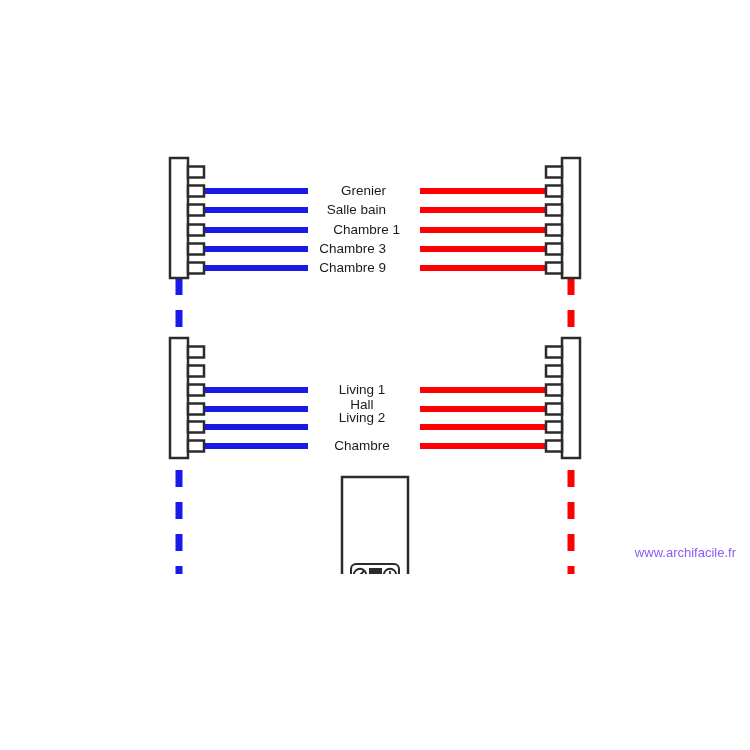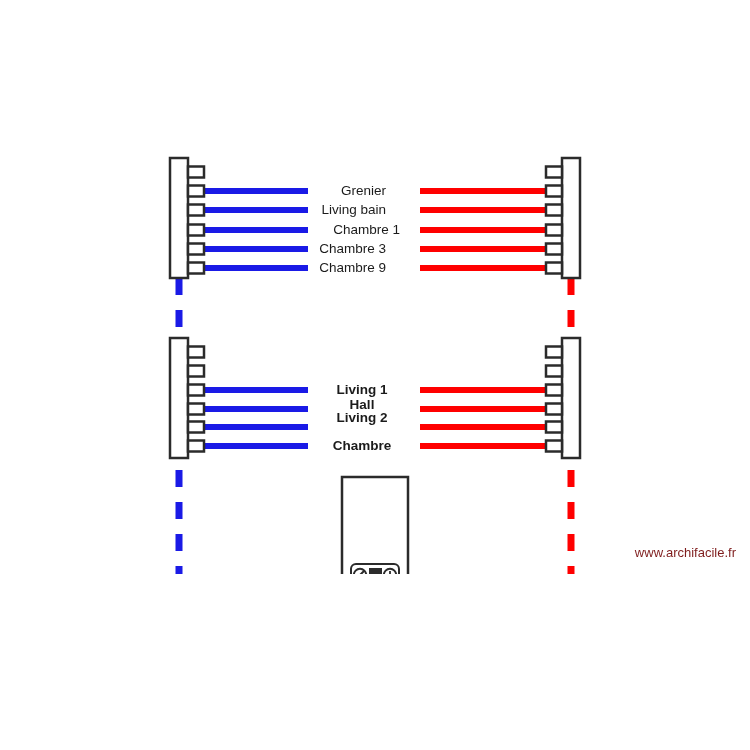--- a/index.html
+++ b/index.html
@@ -31,28 +31,27 @@
     white-space: nowrap;
     line-height: 1;
   }
   .label-right {
     text-align: right;
     transform: translateY(-50%);
   }
   .label-center {
     text-align: left;
     transform: translate(-50%, -50%);
-    font-weight: bold;
   }
   .watermark {
     position: absolute;
     right: 14px;
     bottom: 14px;
     font-size: 13px;
-    color: #7f1d1d;
+    color: #8b5cf6;
     white-space: nowrap;
   }
 </style>
 </head>
 <body>
 
 <div id="canvas">
 
   <svg class="svg-layer" id="draw" viewBox="0 0 750 750">
       <polyline points="179,278 179,588 342,588" fill="none" stroke="#1a1ae6" stroke-width="7" stroke-dasharray="17 15" stroke-linecap="butt"></polyline>
@@ -111,21 +110,21 @@
       <rect x="369" y="577" width="3.4" height="3.4" fill="#2b2b2b"></rect>
       <rect x="374" y="577" width="3.4" height="3.4" fill="#2b2b2b"></rect>
       <rect x="379" y="577" width="3.4" height="3.4" fill="#2b2b2b"></rect>
       <circle cx="390" cy="575" r="6.2" fill="none" stroke="#2b2b2b" stroke-width="2"></circle>
       <line x1="390" y1="575" x2="390" y2="571" stroke="#2b2b2b" stroke-width="1.8"></line>
       <line x1="390" y1="575" x2="393.5" y2="576.5" stroke="#2b2b2b" stroke-width="1.8"></line>
     </svg>
 
   <div id="labels">
       <div class="label label-right" style="top: 191px; left: 0px; width: 386px;">Grenier</div>
-      <div class="label label-right" style="top: 210px; left: 0px; width: 386px;">Living bain</div>
+      <div class="label label-right" style="top: 210px; left: 0px; width: 386px;">Salle bain</div>
       <div class="label label-right" style="top: 230px; left: 0px; width: 386px; margin-left: 14px;">Chambre 1</div>
       <div class="label label-right" style="top: 249px; left: 0px; width: 386px;">Chambre 3</div>
       <div class="label label-right" style="top: 268px; left: 0px; width: 386px;">Chambre 9</div>
       <div class="label label-center" style="top: 390px; left: 362px;">Living 1</div>
       <div class="label label-center" style="top: 409px; left: 362px; margin-top: 9px;">Living 2</div>
       <div class="label label-center" style="top: 405px; left: 362px;">Hall</div>
       <div class="label label-center" style="top: 446px; left: 362px;">Chambre</div>
     </div>
 
   <div class="watermark">www.archifacile.fr</div>

